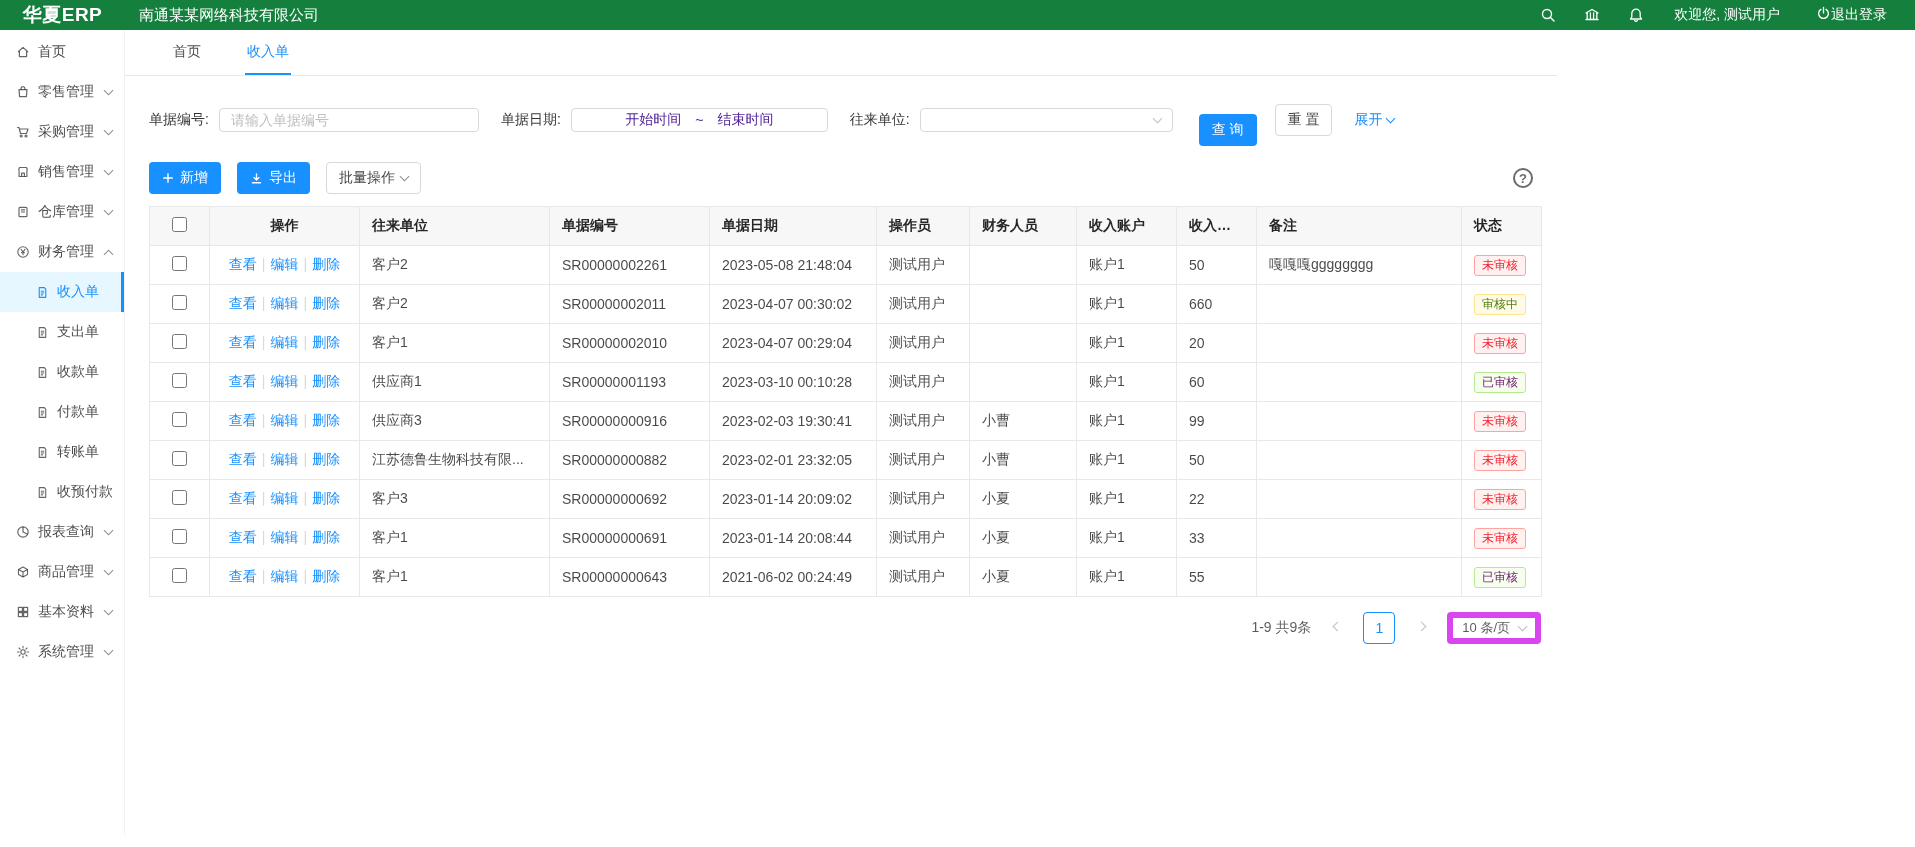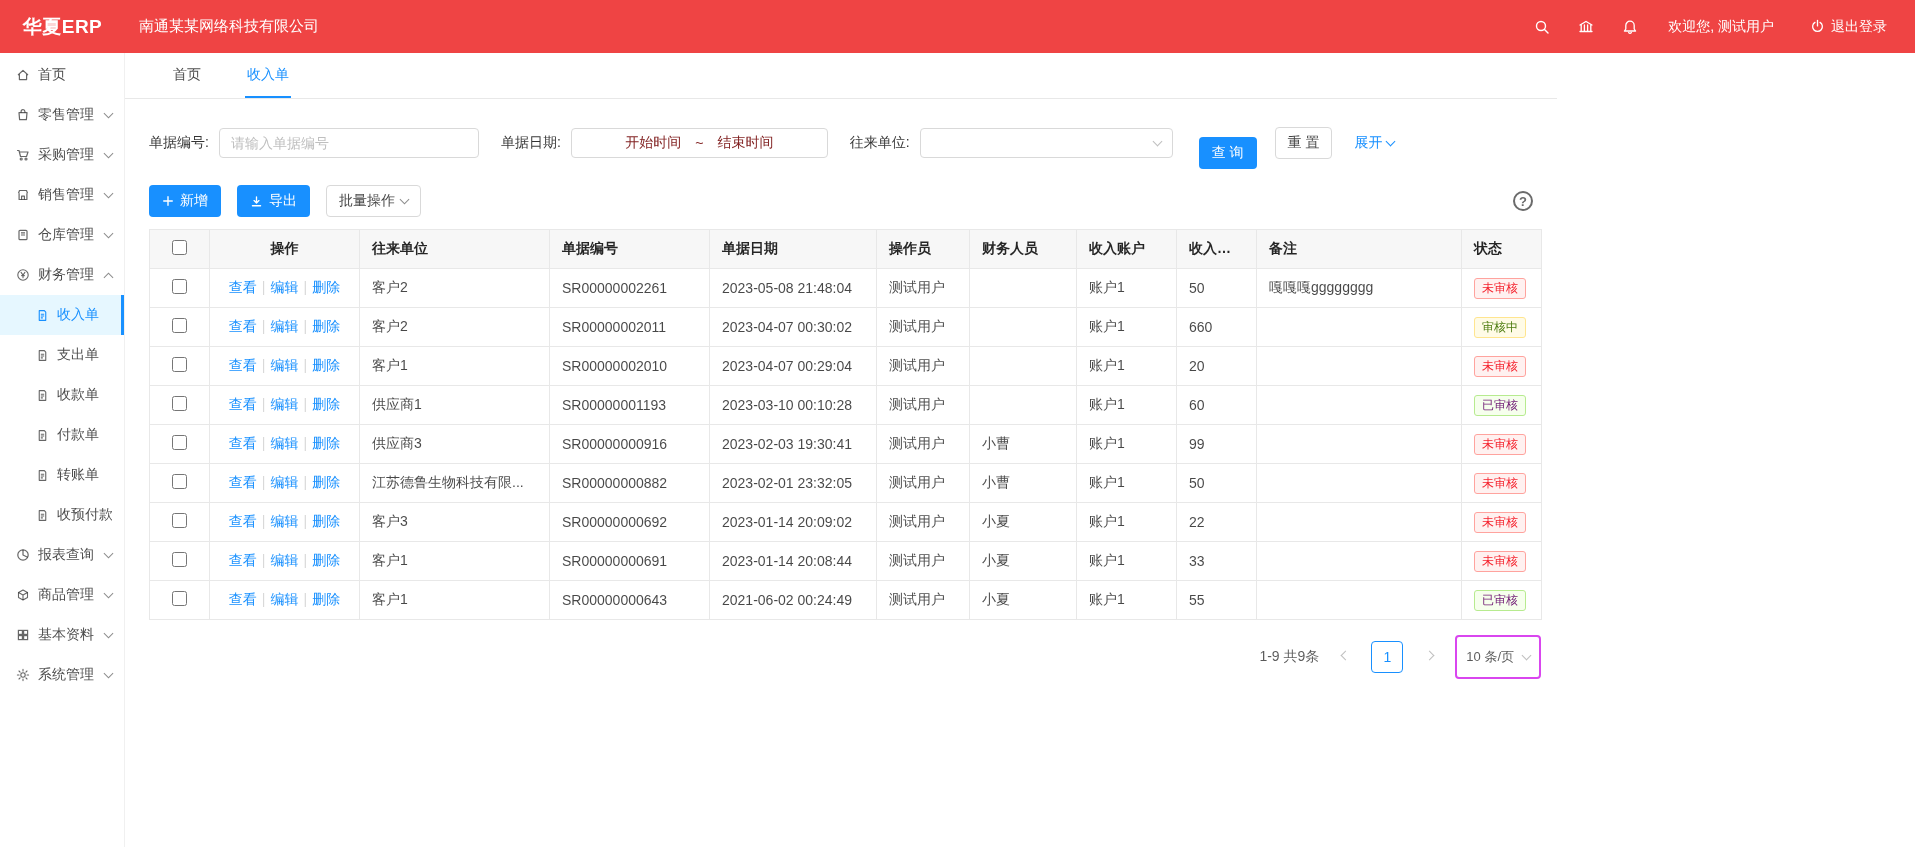--- a/index.html
+++ b/index.html
@@ -1,27 +1,27 @@
 <!DOCTYPE html>
 <html><head>
 <meta charset="utf-8">
 <style>
   * { margin:0; padding:0; box-sizing:border-box; }
   html,body { width:1915px; height:847px; overflow:hidden; }
   body { font-family:"Liberation Sans","DejaVu Sans",sans-serif; font-size:14px; color:rgba(0,0,0,0.75); background:#fff; }
   svg { display:block; }
 
   
-  .topbar { height:53px; background:#ef4444; display:flex; align-items:center; color:#fff; }
+  .topbar { height:30px; background:#15803d; display:flex; align-items:center; color:#fff; }
   .logo { width:125px; font-size:19px; font-weight:bold; text-align:center; letter-spacing:.5px; cursor:pointer; }
   .company { margin-left:14px; font-size:15px; }
   .top-right { margin-left:auto; display:flex; align-items:center; padding-right:28px; }
   .top-icon { margin-left:28px; cursor:pointer; display:flex; align-items:center; }
   .welcome { margin-left:30px; }
-  .logout { margin-left:36px; display:flex; align-items:center; gap:6px; cursor:pointer; }
+  .logout { margin-left:36px; display:flex; cursor:pointer; }
 
   
   .layout { display:flex; height:805px; }
   .sidebar { width:125px; background:#fff; border-right:1px solid #f0f0f0; padding-top:2px; flex:none; }
   .main { flex:1; background:#fff; }
   .app { width:1432px; }
 
   
   .side-item { height:40px; display:flex; align-items:center; padding:0 12px 0 16px; color:rgba(0,0,0,0.72); cursor:pointer; white-space:nowrap; }
   .side-item .icon { margin-right:8px; color:rgba(0,0,0,0.6); flex:none; }
@@ -41,28 +41,28 @@
   
   .tabbar { height:46px; border-bottom:1px solid #e8e8e8; display:flex; align-items:stretch; padding-left:46px; gap:42px; background:#fff; }
   .tab { display:flex; align-items:center; color:rgba(0,0,0,0.72); cursor:pointer; border-bottom:2px solid transparent; padding:0 2px; }
   .tab.active { color:#1890ff; border-bottom-color:#1890ff; }
 
   
   .content { padding:18px 24px 0 24px; }
 
   .filter-row { display:flex; align-items:center; margin-bottom:16px; }
   .f-label { margin-right:10px; color:rgba(0,0,0,0.8); }
-  .field { height:30px; border:1px solid #d9d9d9; border-radius:4px; background:#fff; display:flex; align-items:center; padding:0 11px; font-size:14px; }
+  .field { height:24px; border:1px solid #d9d9d9; border-radius:4px; background:#fff; display:flex; align-items:center; padding:0 11px; font-size:14px; }
   input.field { outline:none; color:rgba(0,0,0,0.78); }
   input.field::placeholder { color:#bfbfbf; }
   .doc-input { width:260px; }
   .range { width:257px; justify-content:center; gap:14px; color:#bfbfbf; }
   .select { width:253px; justify-content:space-between; cursor:pointer; }
   .gap-lg { margin-left:22px; }
-  .placeholder { color:#7f1d1d; }
+  .placeholder { color:#4c1d95; }
 
   .btn { height:32px; border-radius:4px; padding:0 12px; display:inline-flex; align-items:center; justify-content:center; gap:6px; cursor:pointer; font-size:14px; border:1px solid transparent; white-space:nowrap; }
   .btn-primary { background:#1890ff; color:#fff; }
   .btn-default { background:#fff; border-color:#d9d9d9; color:rgba(0,0,0,0.75); }
   .search-btn { margin-left:26px;margin-top:20px; }
   .reset-btn { margin-left:18px; }
   .expand { margin-left:22px; color:#1890ff; cursor:pointer; display:flex; align-items:center; gap:5px; }
 
   .toolbar-row { display:flex; align-items:center; gap:16px; margin-bottom:12px; }
   .help { margin-left:auto; width:20px; height:20px; border-radius:50%; border:2px solid #6b6b6b; color:#6b6b6b; font-weight:bold; font-size:13px; display:flex; align-items:center; justify-content:center; cursor:pointer; }
@@ -79,21 +79,21 @@
 
   .badge { display:inline-block; font-size:12px; line-height:19px; padding:0 7px; border-radius:3px; border:1px solid; }
   .badge.unaudited { color:#f5222d; background:#fff1f0; border-color:#ffa39e; }
   .badge.auditing  { color:#4d7c0f; background:#fffbe6; border-color:#ffe58f; }
   .badge.audited   { color:#701a75; background:#f6ffed; border-color:#b7eb8f; }
 
   
   .pagination { width:1392px; display:flex; align-items:center; justify-content:flex-end; gap:10px; margin:15px 0; color:rgba(0,0,0,0.65); }
   .pg-box { width:32px; height:32px; display:flex; align-items:center; justify-content:center; border-radius:4px; cursor:pointer; }
   .pg-num { border:1px solid #1890ff; color:#1890ff; }
-  .pg-size { height:44px; border:2px solid #d946ef; border-radius:4px; display:flex; align-items:center; gap:9px; padding:0 9px; font-size:13px; cursor:pointer; background:#fff; }
+  .pg-size { height:32px; border:6px solid #d946ef; border-radius:4px; display:flex; align-items:center; gap:9px; padding:0 9px; font-size:13px; cursor:pointer; background:#fff; }
 </style>
 </head>
 <body>
 
 <div class="topbar">
   <div class="logo">华夏ERP</div>
   <div class="company">南通某某网络科技有限公司</div>
   <div class="top-right">
     <span class="top-icon">
       <svg width="16" height="16" viewBox="0 0 16 16" fill="none" stroke="#fff" stroke-width="1.4" stroke-linecap="round">

